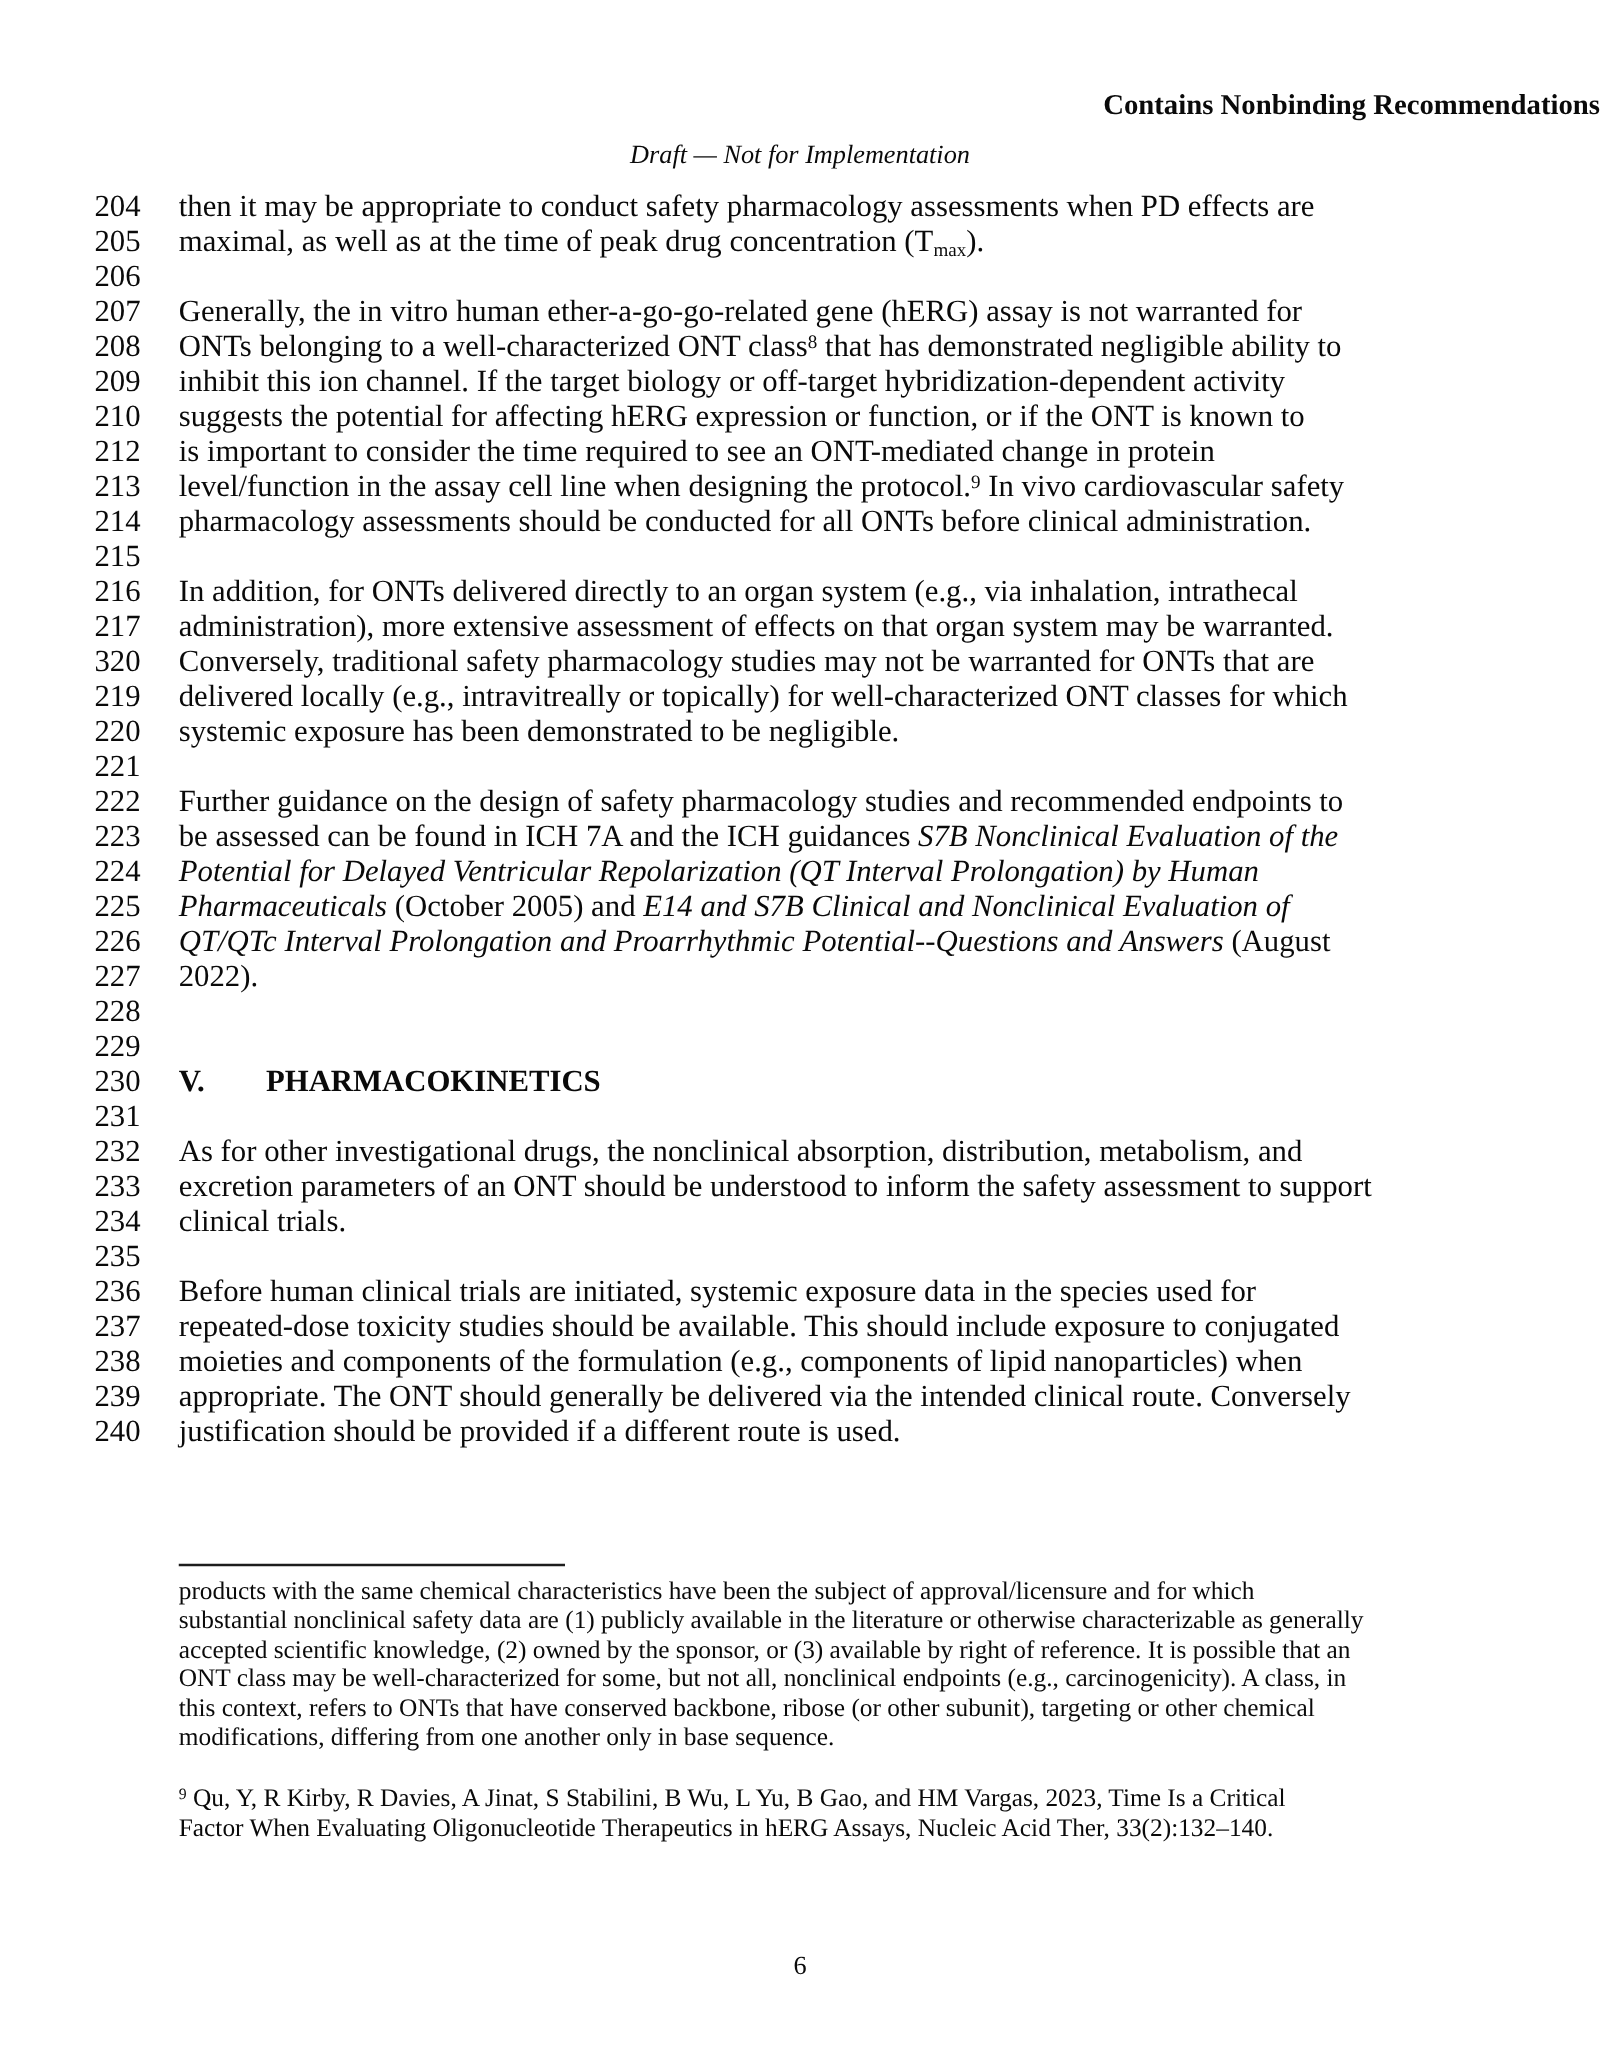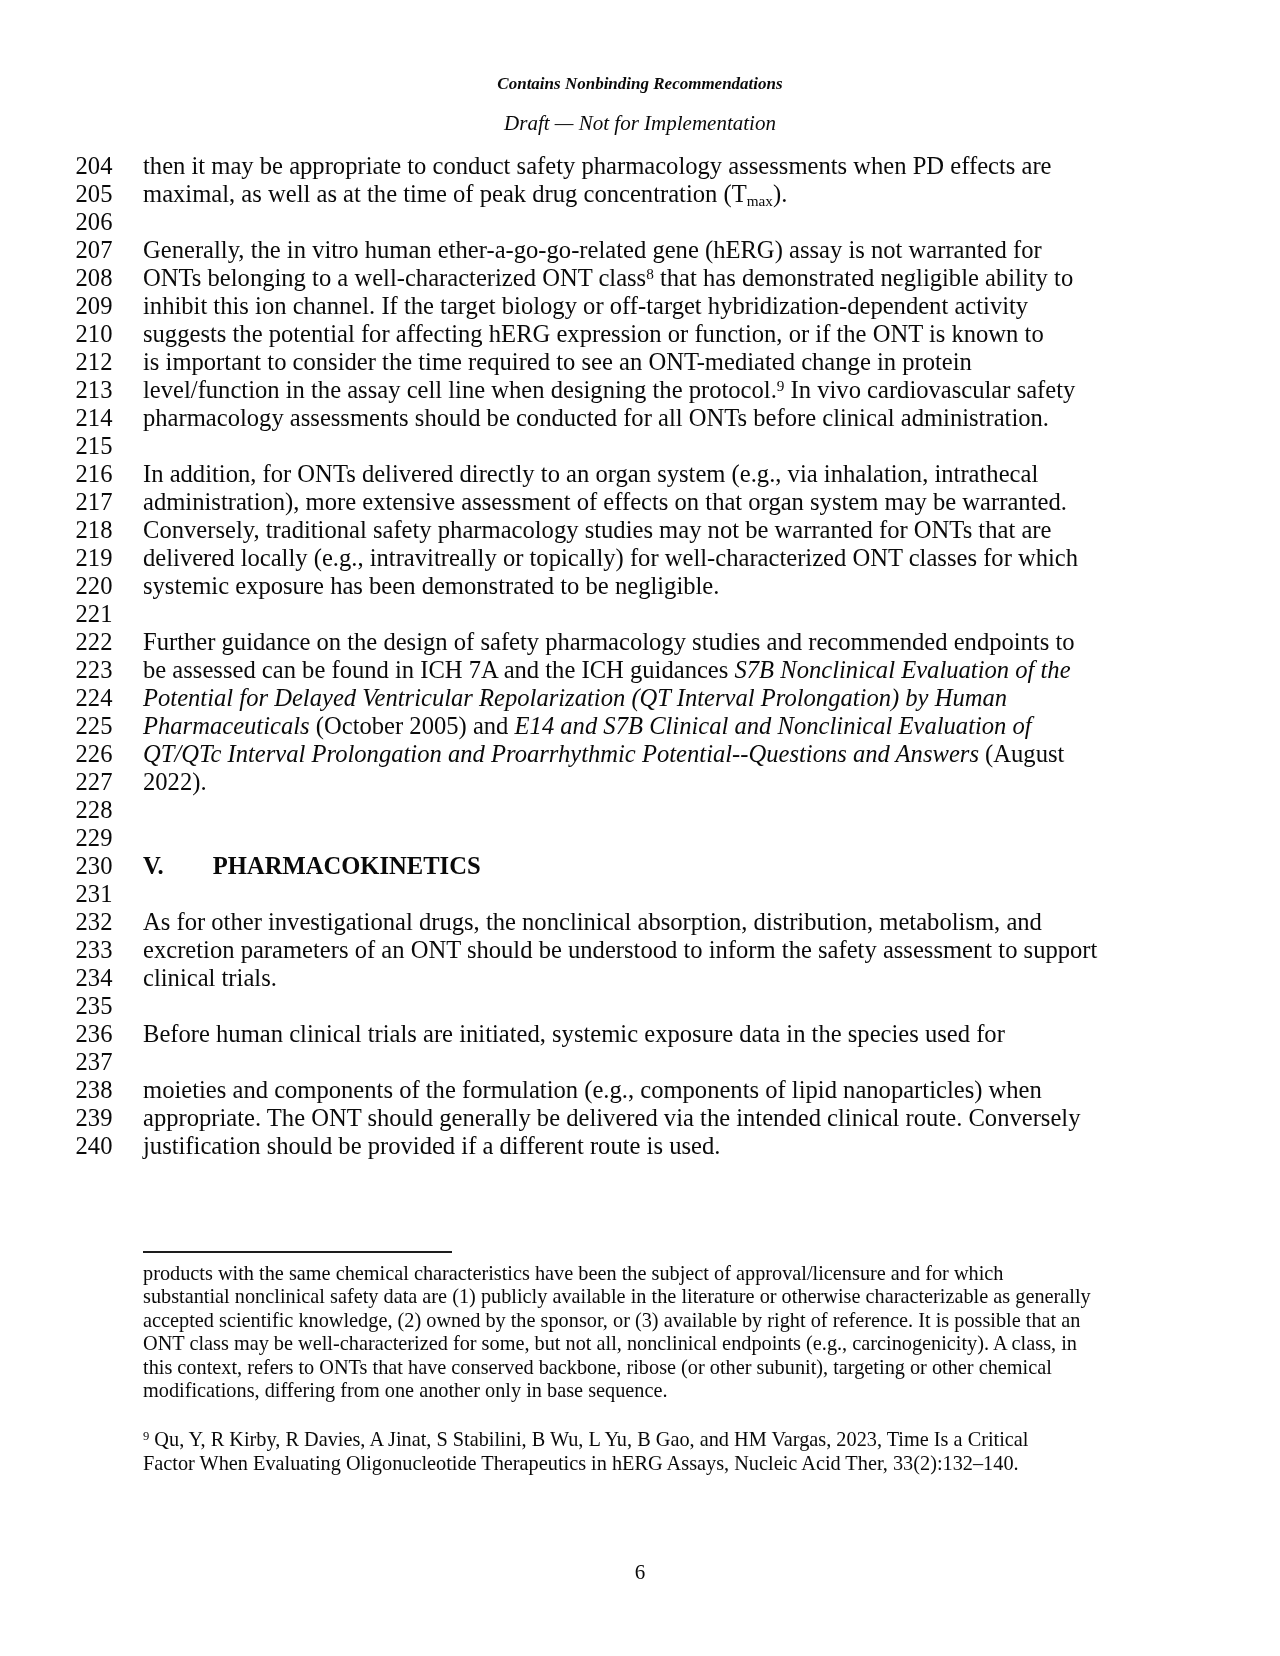--- a/index.html
+++ b/index.html
@@ -8,22 +8,22 @@
     background: #ffffff;
     font-family: "Liberation Serif", serif;
     color: #0a0a0a;
     position: relative;
     overflow: hidden;
   }
   .page { position: absolute; inset: 0; background: #ffffff; }
 
   .hdr1 {
     position: absolute; top: 71px; left: 0; width: 100%;
-    text-align: center; font-weight: bold; font-style: italic;
-    font-size: 17px; line-height: 26px;
+    text-align: right; font-weight: bold; 
+    font-size: 23px; line-height: 26px;
   }
   .hdr2 {
     position: absolute; top: 111px; left: 0; width: 100%;
     text-align: center; font-style: italic;
     font-size: 21px; line-height: 24px;
   }
 
   #lines { position: absolute; top: 152px; left: 0; width: 100%; text-align: center; }
   .line { position: relative; height: 28px; font-size: 24.6px; line-height: 28px; }
   .lnum { position: absolute; left: 70px; top: 0; width: 48px; }
@@ -103,21 +103,21 @@
       </div>
       <div class="line">
         <span class="lnum">216</span>
         <span class="ltxt"><span class="seg-n">In addition, for ONTs delivered directly to an organ system (e.g., via inhalation, intrathecal</span></span>
       </div>
       <div class="line">
         <span class="lnum">217</span>
         <span class="ltxt"><span class="seg-n">administration), more extensive assessment of effects on that organ system may be warranted.</span></span>
       </div>
       <div class="line">
-        <span class="lnum">218</span>
+        <span class="lnum">320</span>
         <span class="ltxt"><span class="seg-n">Conversely, traditional safety pharmacology studies may not be warranted for ONTs that are</span></span>
       </div>
       <div class="line">
         <span class="lnum">219</span>
         <span class="ltxt"><span class="seg-n">delivered locally (e.g., intravitreally or topically) for well-characterized ONT classes for which</span></span>
       </div>
       <div class="line">
         <span class="lnum">220</span>
         <span class="ltxt"><span class="seg-n">systemic exposure has been demonstrated to be negligible.</span></span>
       </div>
@@ -180,20 +180,21 @@
       <div class="line">
         <span class="lnum">235</span>
         <span class="ltxt"></span>
       </div>
       <div class="line">
         <span class="lnum">236</span>
         <span class="ltxt"><span class="seg-n">Before human clinical trials are initiated, systemic exposure data in the species used for</span></span>
       </div>
       <div class="line">
         <span class="lnum">237</span>
+        <span class="ltxt"><span class="seg-n">repeated-dose toxicity studies should be available. This should include exposure to conjugated</span></span>
       </div>
       <div class="line">
         <span class="lnum">238</span>
         <span class="ltxt"><span class="seg-n">moieties and components of the formulation (e.g., components of lipid nanoparticles) when</span></span>
       </div>
       <div class="line">
         <span class="lnum">239</span>
         <span class="ltxt"><span class="seg-n">appropriate. The ONT should generally be delivered via the intended clinical route. Conversely</span></span>
       </div>
       <div class="line">

